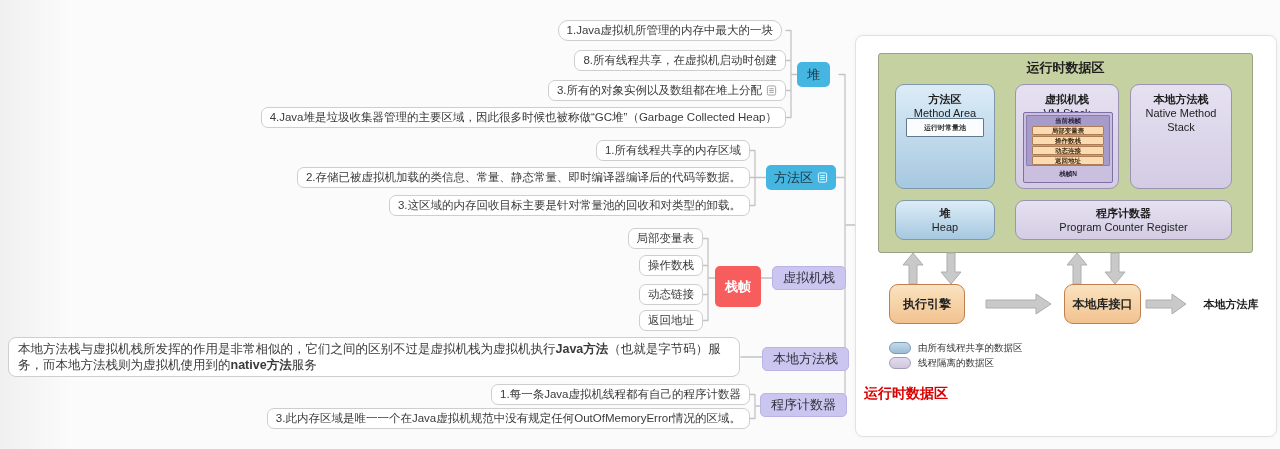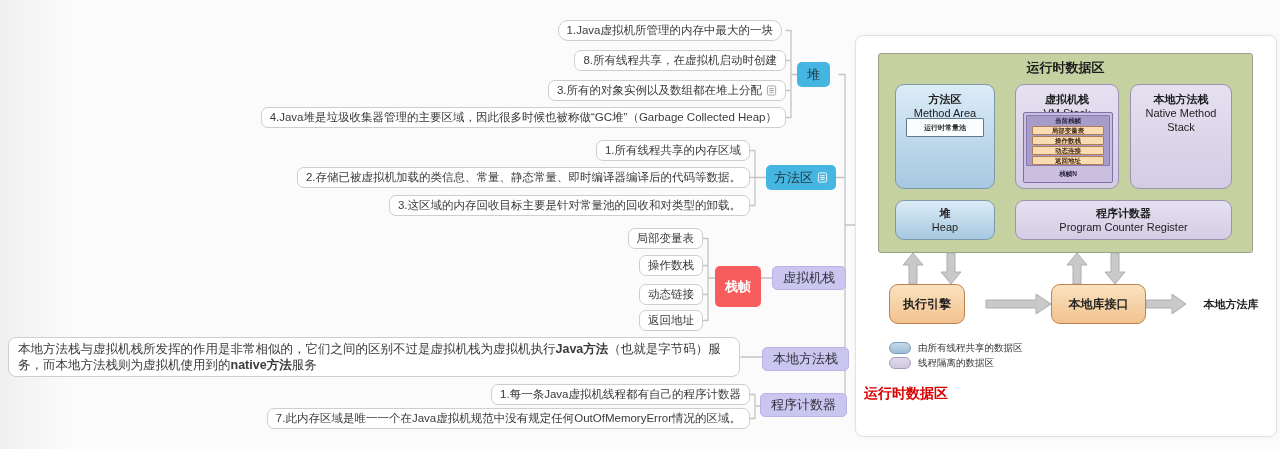--- a/index.html
+++ b/index.html
@@ -191,21 +191,21 @@
     <span>本地方法栈与虚拟机栈所发挥的作用是非常相似的，它们之间的区别不过是虚拟机栈为虚拟机执行</span><b>Java方法</b><span>（也就是字节码）服务，而本地方法栈则为虚拟机使用到的</span><b>native方法</b><span>服务</span>
   </div>
   <div class="mm-topic topic-purple" style="left:762px; top:347px; height:24px;">
     <span>本地方法栈</span>
   </div>
 
   <div class="mm-note" style="right:530px; top:384px;">
     <span>1.每一条Java虚拟机线程都有自己的程序计数器</span>
   </div>
   <div class="mm-note" style="right:530px; top:408px;">
-    <span>7.此内存区域是唯一一个在Java虚拟机规范中没有规定任何OutOfMemoryError情况的区域。</span>
+    <span>3.此内存区域是唯一一个在Java虚拟机规范中没有规定任何OutOfMemoryError情况的区域。</span>
   </div>
   <div class="mm-topic topic-purple" style="left:760px; top:393px; height:24px;">
     <span>程序计数器</span>
   </div>
 
   <div id="root-card">
 
     <div id="green-area">
       <div id="green-title">运行时数据区</div>
 
@@ -253,21 +253,21 @@
         <polygon points="221,217 231,229 225,229 225,248 217,248 217,229 211,229"></polygon>
         <polygon points="259,248 269,236 263,236 263,217 255,217 255,236 249,236"></polygon>
         <polygon points="130,264 180,264 180,258 195,268 180,278 180,272 130,272"></polygon>
         <polygon points="290,264 316,264 316,258 330,268 316,278 316,272 290,272"></polygon>
       </g>
     </svg>
 
     <div class="engine-box" style="left:33px; top:248px; width:76px;">
       <span>执行引擎</span>
     </div>
-    <div class="engine-box" style="left:195px; top:248px; width:95px;">
+    <div class="engine-box" style="left:208px; top:248px; width:77px;">
       <span>本地库接口</span>
     </div>
     <div id="native-lib-label">本地方法库</div>
 
     <div class="legend-pill blue" style="top:306px;"></div>
     <div class="legend-label" style="top:306px;">由所有线程共享的数据区</div>
     <div class="legend-pill lav" style="top:321px;"></div>
     <div class="legend-label" style="top:321px;">线程隔离的数据区</div>
 
     <div id="card-caption">运行时数据区</div>

